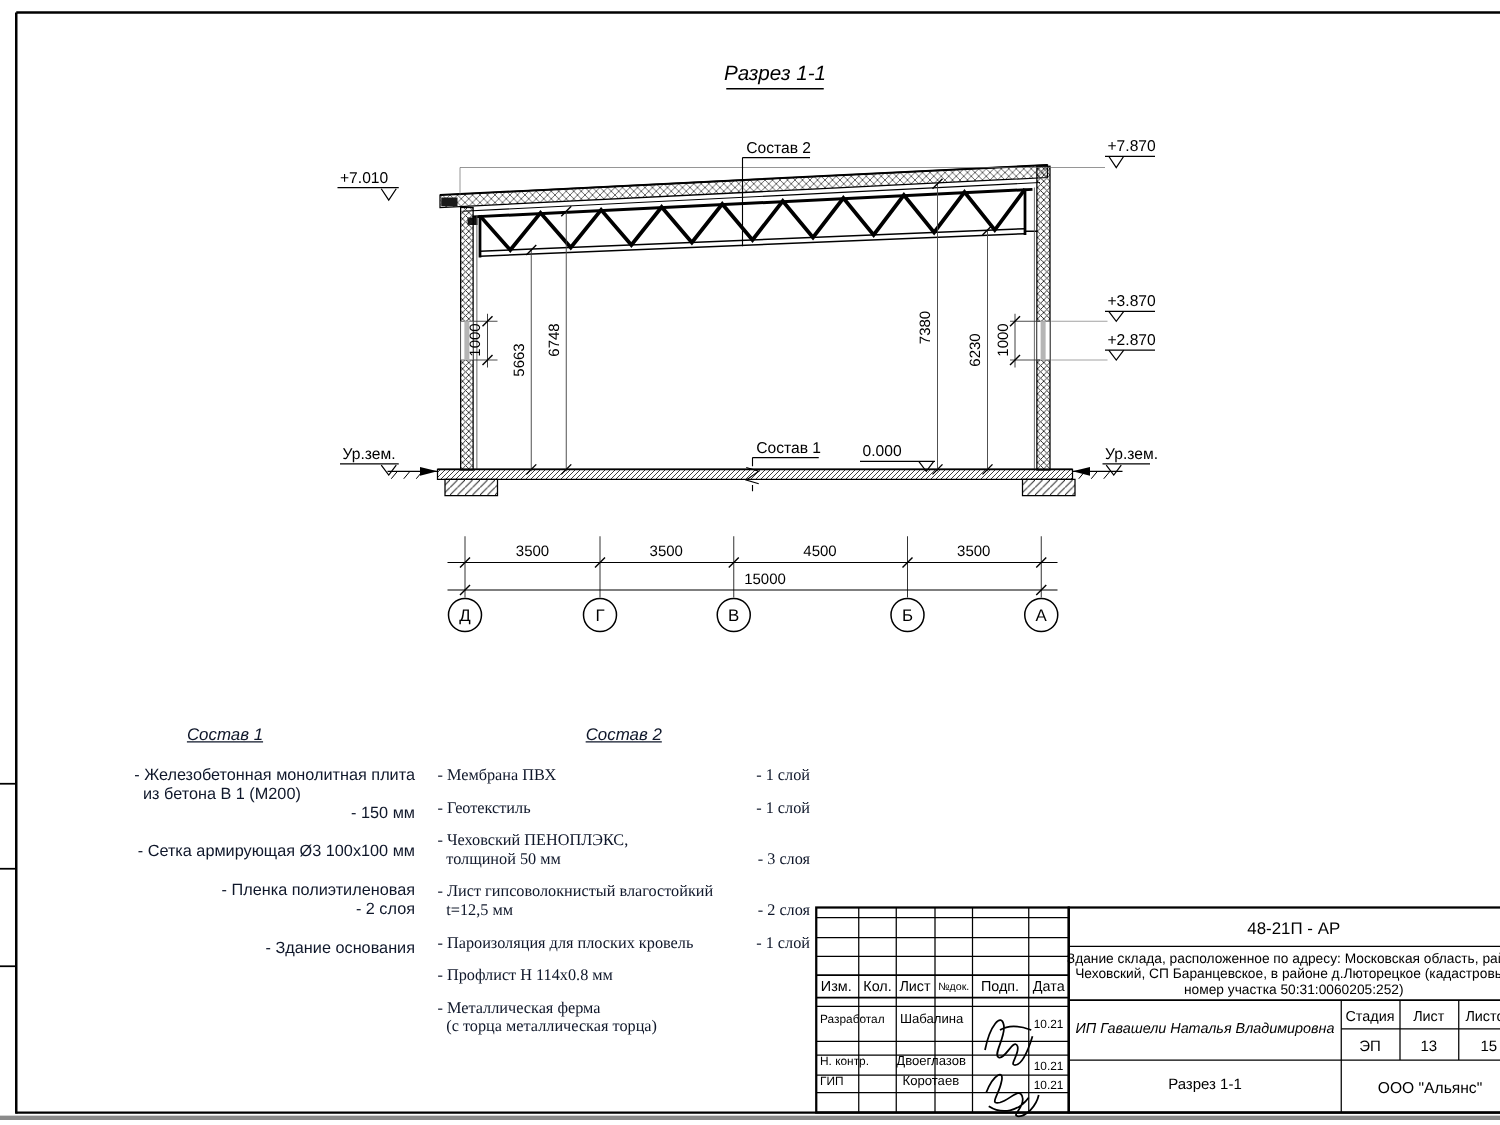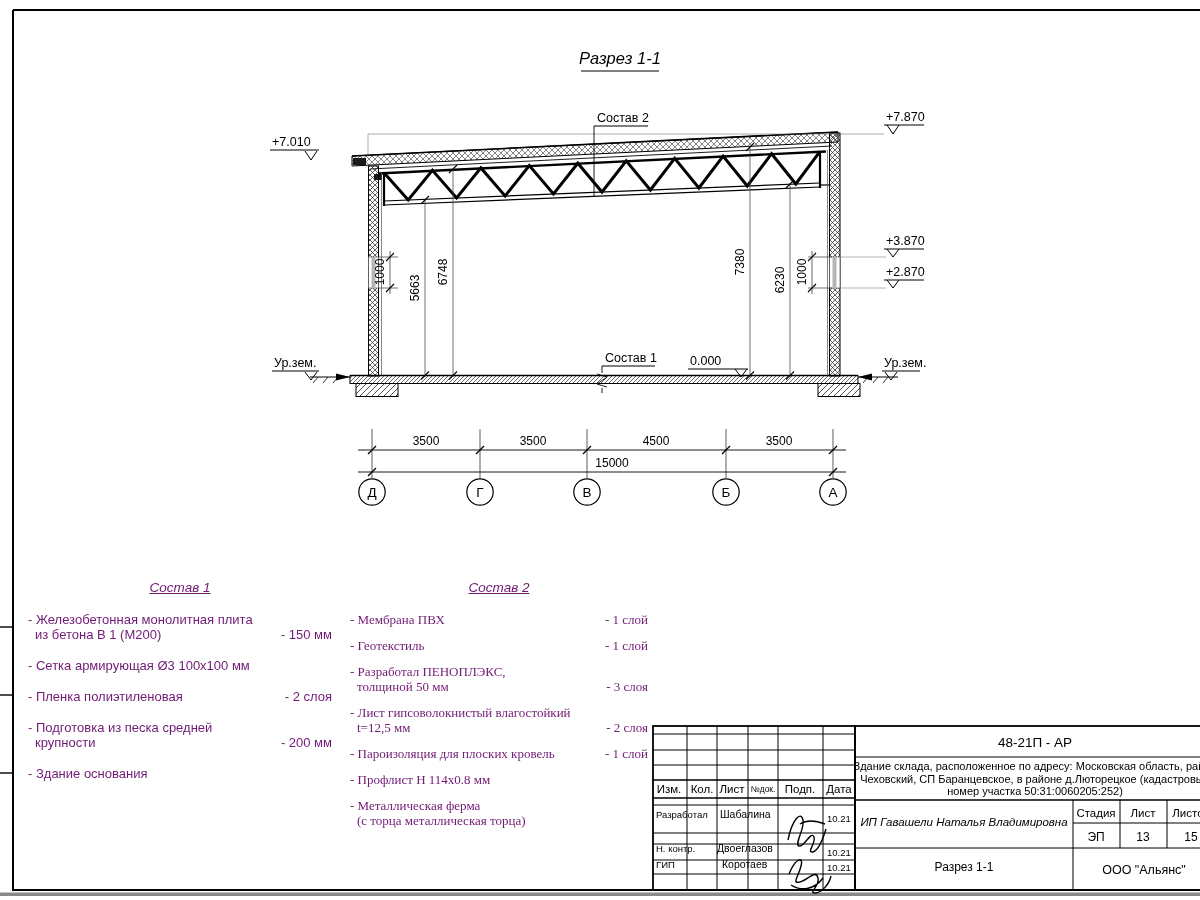--- a/index.html
+++ b/index.html
@@ -1,25 +1,25 @@
 <!DOCTYPE html>
 <html><head>
 <meta charset="utf-8">
 <style>
   html,body{margin:0;padding:0;background:#fff;}
   .sheet{position:relative;width:1200px;height:900px;background:#fff;overflow:hidden;
-         font-family:"Liberation Sans", sans-serif;color:#701a75;}
+         font-family:"Liberation Sans", sans-serif;color:#0f172a;}
   svg{position:absolute;left:0;top:0;}
   svg text{fill:#000;font-family:"Liberation Sans", sans-serif;}
   .slist{position:absolute;}
   .stitle{text-align:center;font-style:italic;text-decoration:underline;
           font-size:13.5px;margin-bottom:17px;}
   .sitem{display:flex;justify-content:space-between;align-items:flex-end;
          font-size:13px;line-height:15px;}
-  #s1 .sitem{margin-bottom:16px;}
+  #s1 .sitem{margin-bottom:16px;flex-direction:column;}
   #s2 .sitem{margin-bottom:11px;font-family:Liberation Serif, serif;}
   .l2{padding-left:7px;}
   .l2:empty{display:none;}
   .sval{white-space:nowrap;padding-left:8px;}
 </style>
 </head>
 <body>
 
 <div class="sheet">
 
@@ -323,27 +323,20 @@
     <div class="sval"></div>
   </div>
   <div class="sitem">
     <div class="snm">
           <div class="l1">- Пленка полиэтиленовая</div>
         </div>
     <div class="sval">-  2 слоя</div>
   </div>
   <div class="sitem">
     <div class="snm">
-          <div class="l1">- Подготовка из песка средней</div>
-          <div class="l2">крупности</div>
-        </div>
-    <div class="sval">- 200 мм</div>
-  </div>
-  <div class="sitem">
-    <div class="snm">
           <div class="l1">- Здание основания</div>
         </div>
     <div class="sval"></div>
   </div>
 </div>
 
 <div class="slist" id="s2" style="left:350px;top:580px;width:298px">
   <div class="stitle">Состав 2</div>
   <div class="sitem">
     <div class="snm">
@@ -352,21 +345,21 @@
     <div class="sval">- 1 слой</div>
   </div>
   <div class="sitem">
     <div class="snm">
           <div class="l1">- Геотекстиль</div>
         </div>
     <div class="sval">- 1 слой</div>
   </div>
   <div class="sitem">
     <div class="snm">
-          <div class="l1">- Разработал ПЕНОПЛЭКС,</div>
+          <div class="l1">- Чеховский ПЕНОПЛЭКС,</div>
           <div class="l2">толщиной 50 мм</div>
         </div>
     <div class="sval">- 3 слоя</div>
   </div>
   <div class="sitem">
     <div class="snm">
           <div class="l1">- Лист гипсоволокнистый влагостойкий</div>
           <div class="l2">t=12,5 мм</div>
         </div>
     <div class="sval">- 2 слоя</div>

